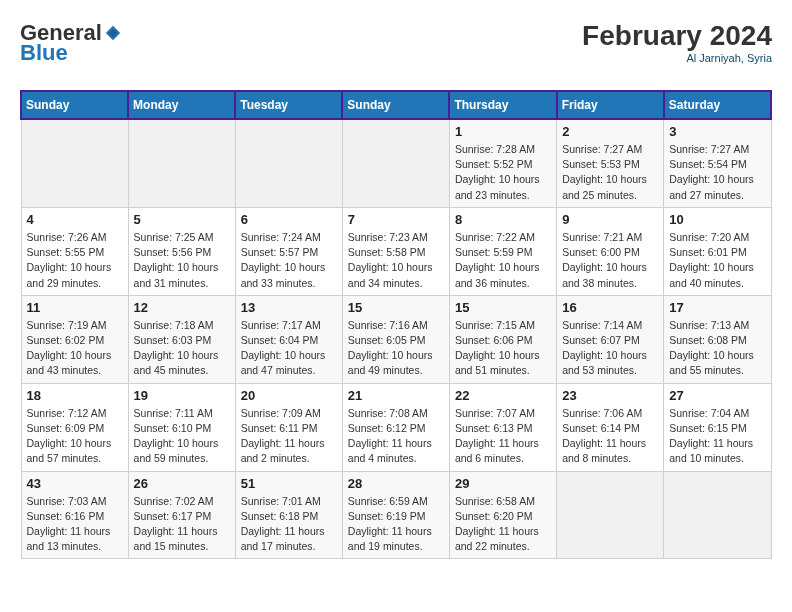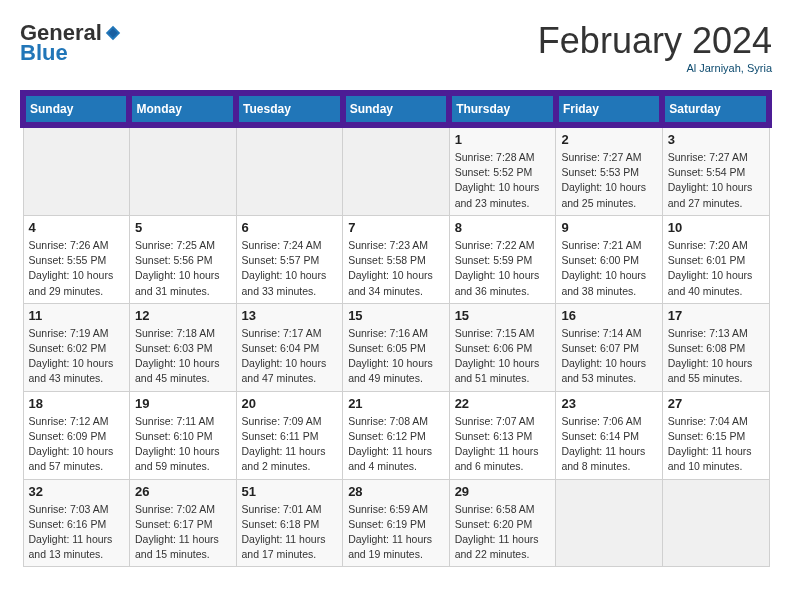--- a/index.html
+++ b/index.html
@@ -7,21 +7,21 @@
       font-family: Arial, sans-serif;
       background: #fff;
       width: 792px;
       min-height: 612px;
       padding: 20px;
     }
     .header {
       display: flex;
       justify-content: space-between;
       align-items: flex-start;
-      margin-bottom: 16px;
+      margin-bottom: 24px;
     }
     .logo {
       display: flex;
       flex-direction: column;
       align-items: flex-start;
     }
     .logo-text {
       display: flex;
       align-items: center;
       font-size: 22px;
@@ -31,42 +31,42 @@
     .logo-general { color: #333; }
     .logo-icon {
       width: 18px;
       height: 18px;
       margin-left: 2px;
     }
     .title-block {
       text-align: right;
     }
     .month-title {
-      font-size: 36px;
-      font-weight: normal;
+      font-size: 28px;
+      font-weight: bold;
       color: #333;
       text-align: center;
     }
     .location-title {
       font-size: 11px;
       color: #0c4a6e;
     }
     .calendar {
       width: 100%;
       border-collapse: collapse;
       font-size: 11px;
     }
     .calendar thead tr th {
       background-color: #2176b8;
       color: #fff;
       padding: 6px 4px;
       text-align: left;
       font-size: 12px;
       font-weight: bold;
-      border: 6px solid #4c1d95;
+      border: 2px solid #4c1d95;
     }
     .calendar tbody tr td {
       border: 1px solid #d0d0d0;
       vertical-align: top;
       padding: 4px 5px;
       width: 108px;
       min-height: 80px;
       background: #fff;
     }
     .calendar tbody tr:nth-child(odd) td {
@@ -223,21 +223,21 @@
           <div class="day-number">23</div>
           <div class="day-info">Sunrise: 7:06 AM<br>Sunset: 6:14 PM<br>Daylight: 11 hours<br>and 8 minutes.</div>
         </td>
         <td>
           <div class="day-number">27</div>
           <div class="day-info">Sunrise: 7:04 AM<br>Sunset: 6:15 PM<br>Daylight: 11 hours<br>and 10 minutes.</div>
         </td>
       </tr>
       <tr>
         <td>
-          <div class="day-number">32</div>
+          <div class="day-number">43</div>
           <div class="day-info">Sunrise: 7:03 AM<br>Sunset: 6:16 PM<br>Daylight: 11 hours<br>and 13 minutes.</div>
         </td>
         <td>
           <div class="day-number">26</div>
           <div class="day-info">Sunrise: 7:02 AM<br>Sunset: 6:17 PM<br>Daylight: 11 hours<br>and 15 minutes.</div>
         </td>
         <td>
           <div class="day-number">51</div>
           <div class="day-info">Sunrise: 7:01 AM<br>Sunset: 6:18 PM<br>Daylight: 11 hours<br>and 17 minutes.</div>
         </td>

